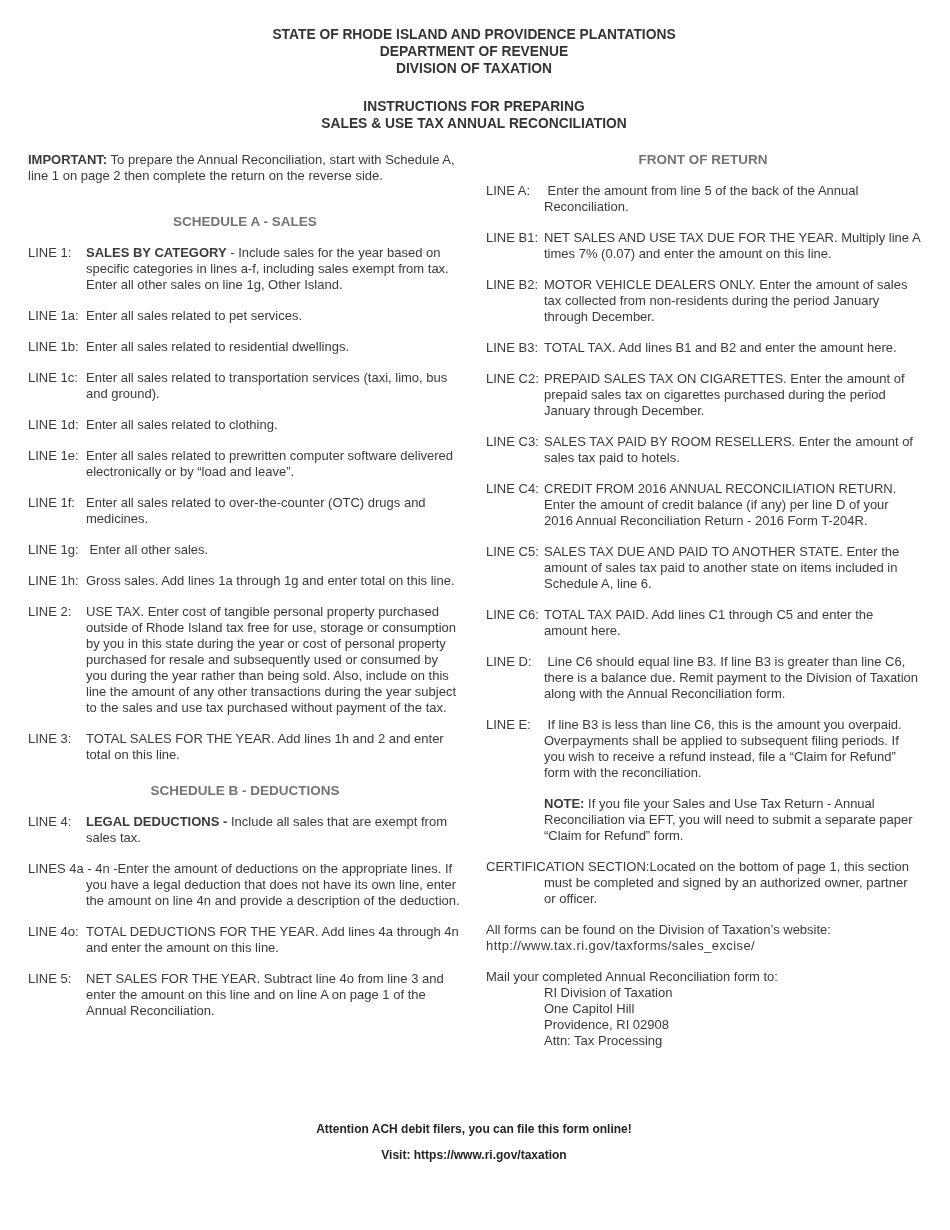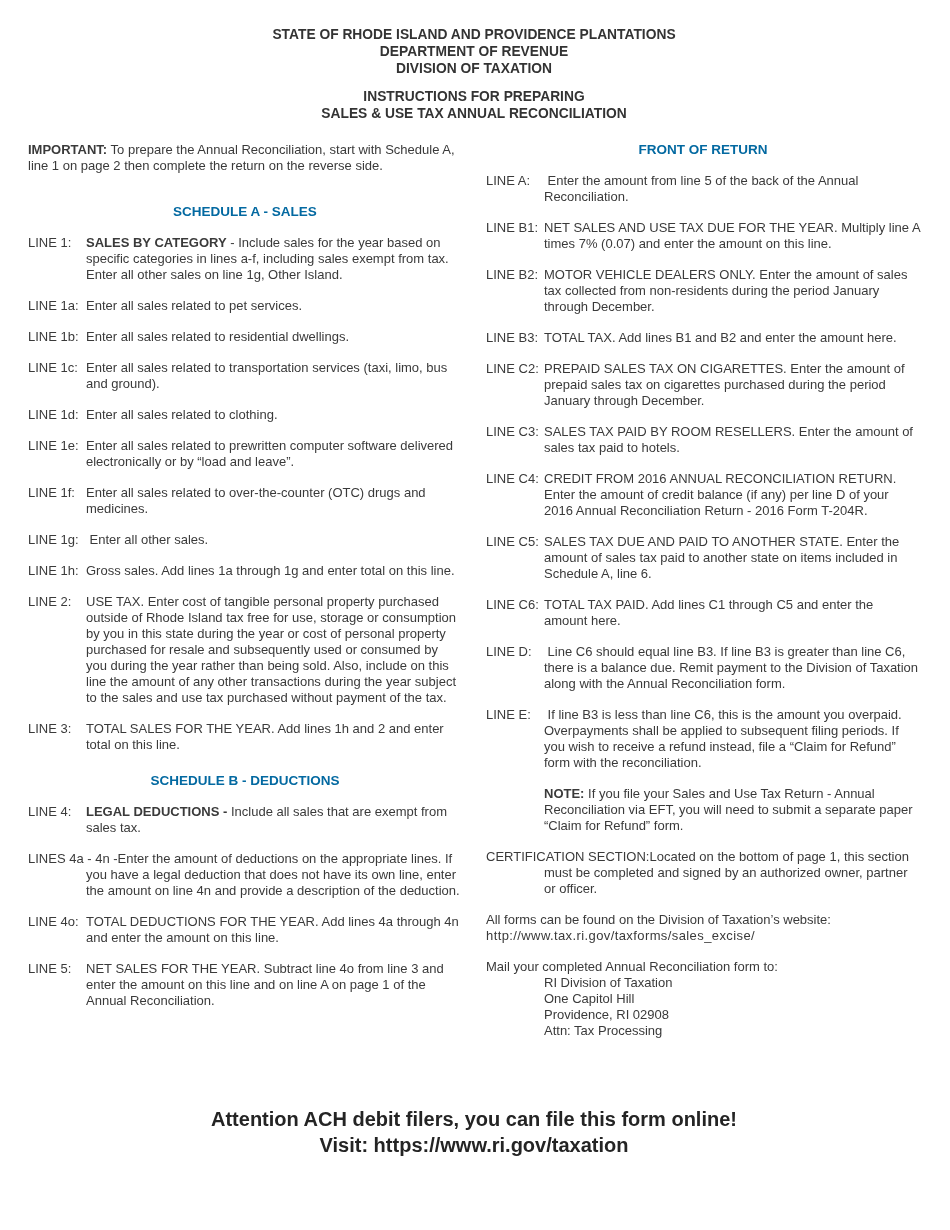--- a/index.html
+++ b/index.html
@@ -16,31 +16,31 @@
     padding: 26px 30px 8px 28px;
     overflow: hidden;
   }
   .doc-header {
     text-align: center;
     font-weight: bold;
     color: #333333;
     font-size: 13.8px;
     line-height: 17px;
   }
-  .title-block { margin-top: 11px; }
+  .title-block { margin-top: 21px; }
   .columns {
     display: flex;
     gap: 24px;
     margin-top: 20px;
   }
   .col { flex: 1; min-width: 0; }
   .col-heading {
     font-size: 13.5px;
     font-weight: bold;
-    color: #0369a1;
+    color: #737373;
     text-align: center;
     margin: 0 0 15px 0;
   }
   .col-heading.sched-a { margin-top: 30px; }
   .col-heading.sched-b { margin-top: 20px; }
   .item {
     padding-left: 58px;
     text-indent: -58px;
     margin-bottom: 15px;
   }
@@ -50,21 +50,21 @@
     min-width: 58px;
     text-indent: 0;
   }
   .b { font-weight: bold; }
   .bold-line { font-weight: normal; letter-spacing: 0.4px; }
   .addr { text-indent: 0; }
   .footer {
     text-align: center;
     font-weight: bold;
     color: #242424;
-    font-size: 20px;
+    font-size: 12px;
     line-height: 26px;
     margin-top: 52px;
   }
 </style>
 </head>
 <body>
 
 <div class="page">
 
   <header class="doc-header">

